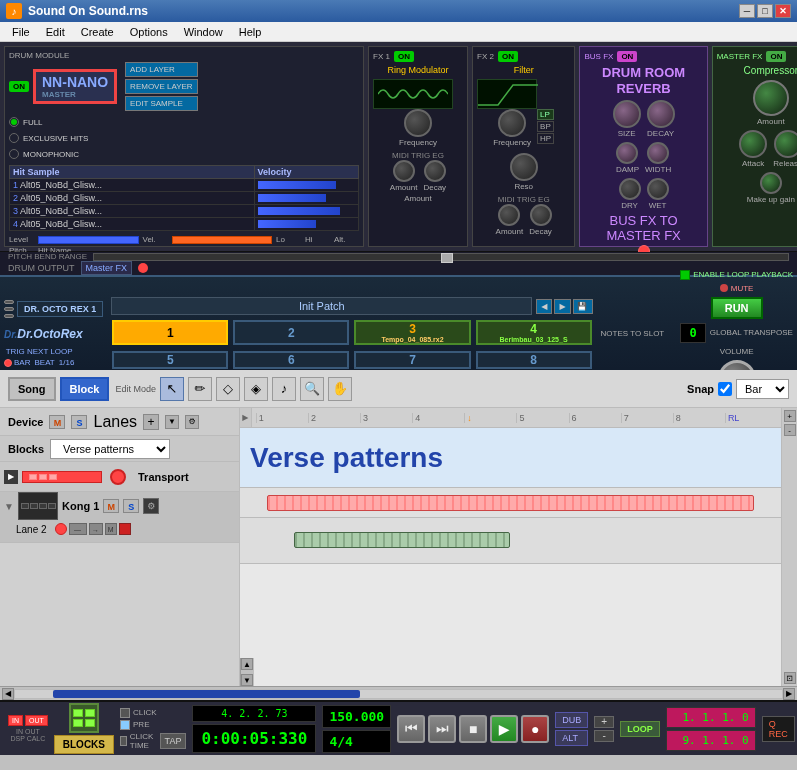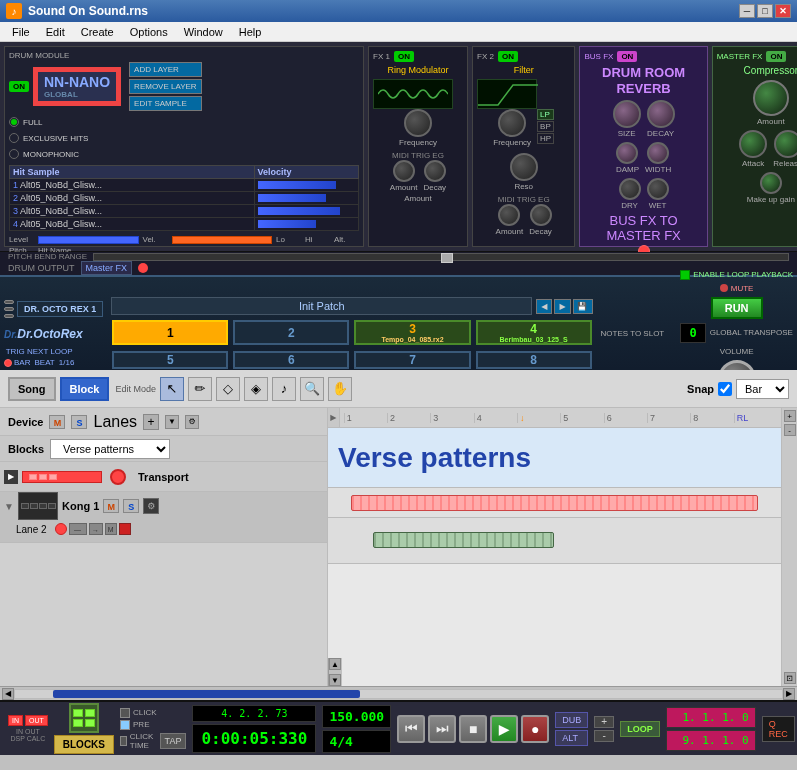--- a/index.html
+++ b/index.html
@@ -78,21 +78,21 @@
       font-weight: bold;
       padding: 1px 4px;
       border-radius: 2px;
     }
     .nano-name {
       background: #2a3050;
       color: #88aaff;
       font-size: 14px;
       font-weight: bold;
       padding: 2px 6px;
-      border: 5px solid #ef4444;
+      border: 3px solid #ef4444;
     }
     .small-btn {
       background: #0369a1;
       border: 1px solid #777;
       color: #ccc;
       font-size: 8px;
       padding: 2px 4px;
       cursor: pointer;
     }
 
@@ -346,21 +346,21 @@
     }
     .blocks-label { font-size: 11px; font-weight: bold; }
     .blocks-select {
       background: white;
       border: 1px solid #999;
       padding: 2px 8px;
       font-size: 11px;
       min-width: 120px;
     }
     .left-panel {
-      width: 328px;
+      width: 240px;
       background: #d0d0d0;
       border-right: 1px solid #bbb;
       flex-shrink: 0;
       display: flex;
       flex-direction: column;
     }
     .right-panel {
       flex: 1;
       background: #e8e8e8;
       display: flex;
@@ -955,21 +955,21 @@
 <div class="instrument-area">
 
   <div class="drum-module-area">
 
     <div class="nn-nano">
       <div style="font-size:8px; color:#aaa; margin-bottom:2px;">DRUM MODULE</div>
       <div class="nano-header">
         <div class="on-btn">ON</div>
         <div class="nano-name">
           <div style="font-size:14px; color:#88aaff;">NN-NANO</div>
-          <div style="font-size:8px; color:#6688aa;">GLOBAL</div>
+          <div style="font-size:8px; color:#6688aa;">MASTER</div>
         </div>
         <div style="display:flex; flex-direction:column; gap:2px; margin-left:4px;">
           <div class="small-btn">ADD LAYER</div>
           <div class="small-btn">REMOVE LAYER</div>
           <div class="small-btn">EDIT SAMPLE</div>
         </div>
       </div>
 
       <div style="display:flex; flex-direction:column; gap:2px; margin-bottom:4px;">
         <div class="exclusive-hits-row">

